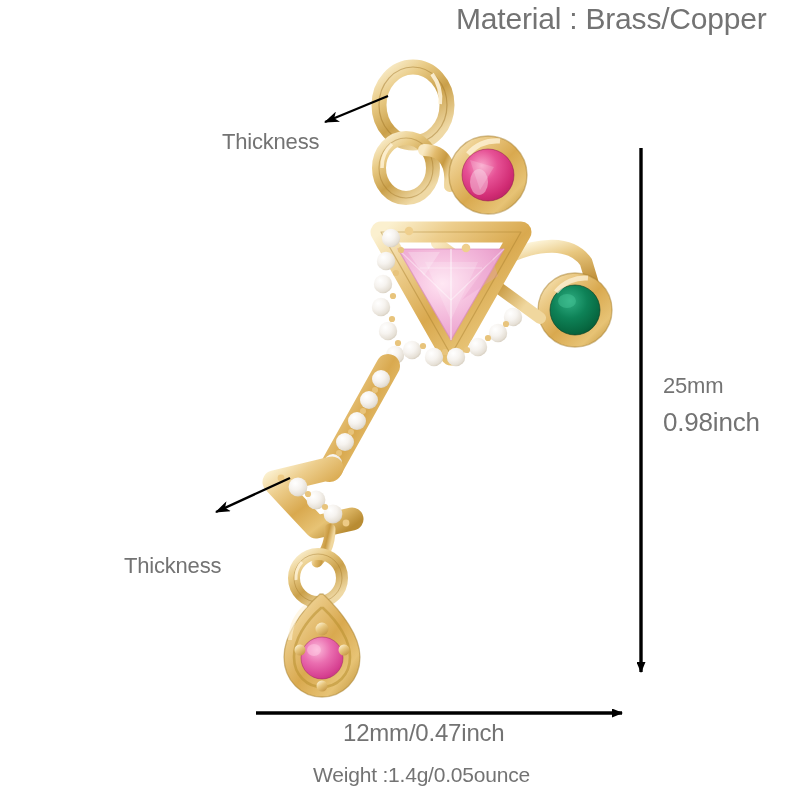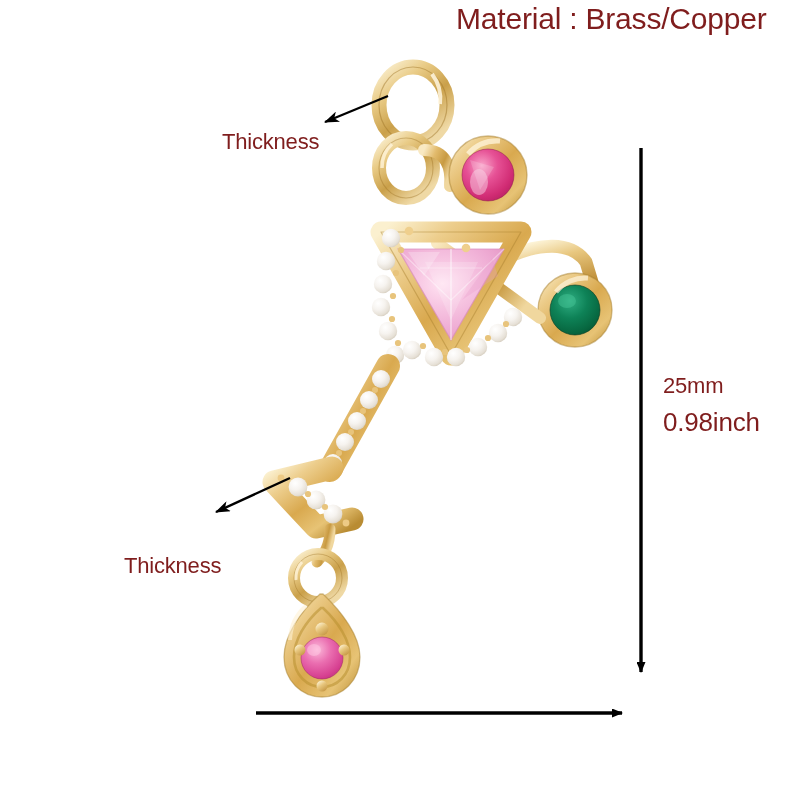--- a/index.html
+++ b/index.html
@@ -18,21 +18,21 @@
   }
   #stage {
     position: absolute;
     inset: 0;
     width: 800px;
     height: 800px;
   }
   .txt {
     position: absolute;
     white-space: nowrap;
-    color: #7f1d1d;
+    color: #737373;
     line-height: 1.0;
     letter-spacing: -0.2px;
   }
   #material-title {
     left: 456px;
     top: 4px;
     font-size: 30px;
   }
   #diam-l1 { left: 222px; top: 131px; font-size: 22px; }
   #diam-l2 { left: 204px; top: 160px; font-size: 22px; }
@@ -59,21 +59,23 @@
 
   <div class="txt" id="material-title">Material : Brass/Copper</div>
 
   <div class="txt" id="diam-l1">Thickness</div>
 
   <div class="txt" id="thick-l1">Thickness</div>
 
   <div class="txt" id="height-l1">25mm</div>
   <div class="txt" id="height-l2">0.98inch</div>
 
-
+  <div class="txt" id="width-lbl">12mm/0.47inch</div>
+
+  <div class="txt" id="weight-lbl">Weight :1.4g/0.05ounce</div>
 
   <svg class="layer" id="product-art" viewBox="0 0 800 800">
     <defs>
 
       <linearGradient id="goldA" x1="0" y1="0" x2="1" y2="1">
         <stop offset="0%" stop-color="#fbf0cf"></stop>
         <stop offset="22%" stop-color="#edce8d"></stop>
         <stop offset="52%" stop-color="#d9a94f"></stop>
         <stop offset="78%" stop-color="#e7c375"></stop>
         <stop offset="100%" stop-color="#b98c33"></stop>

